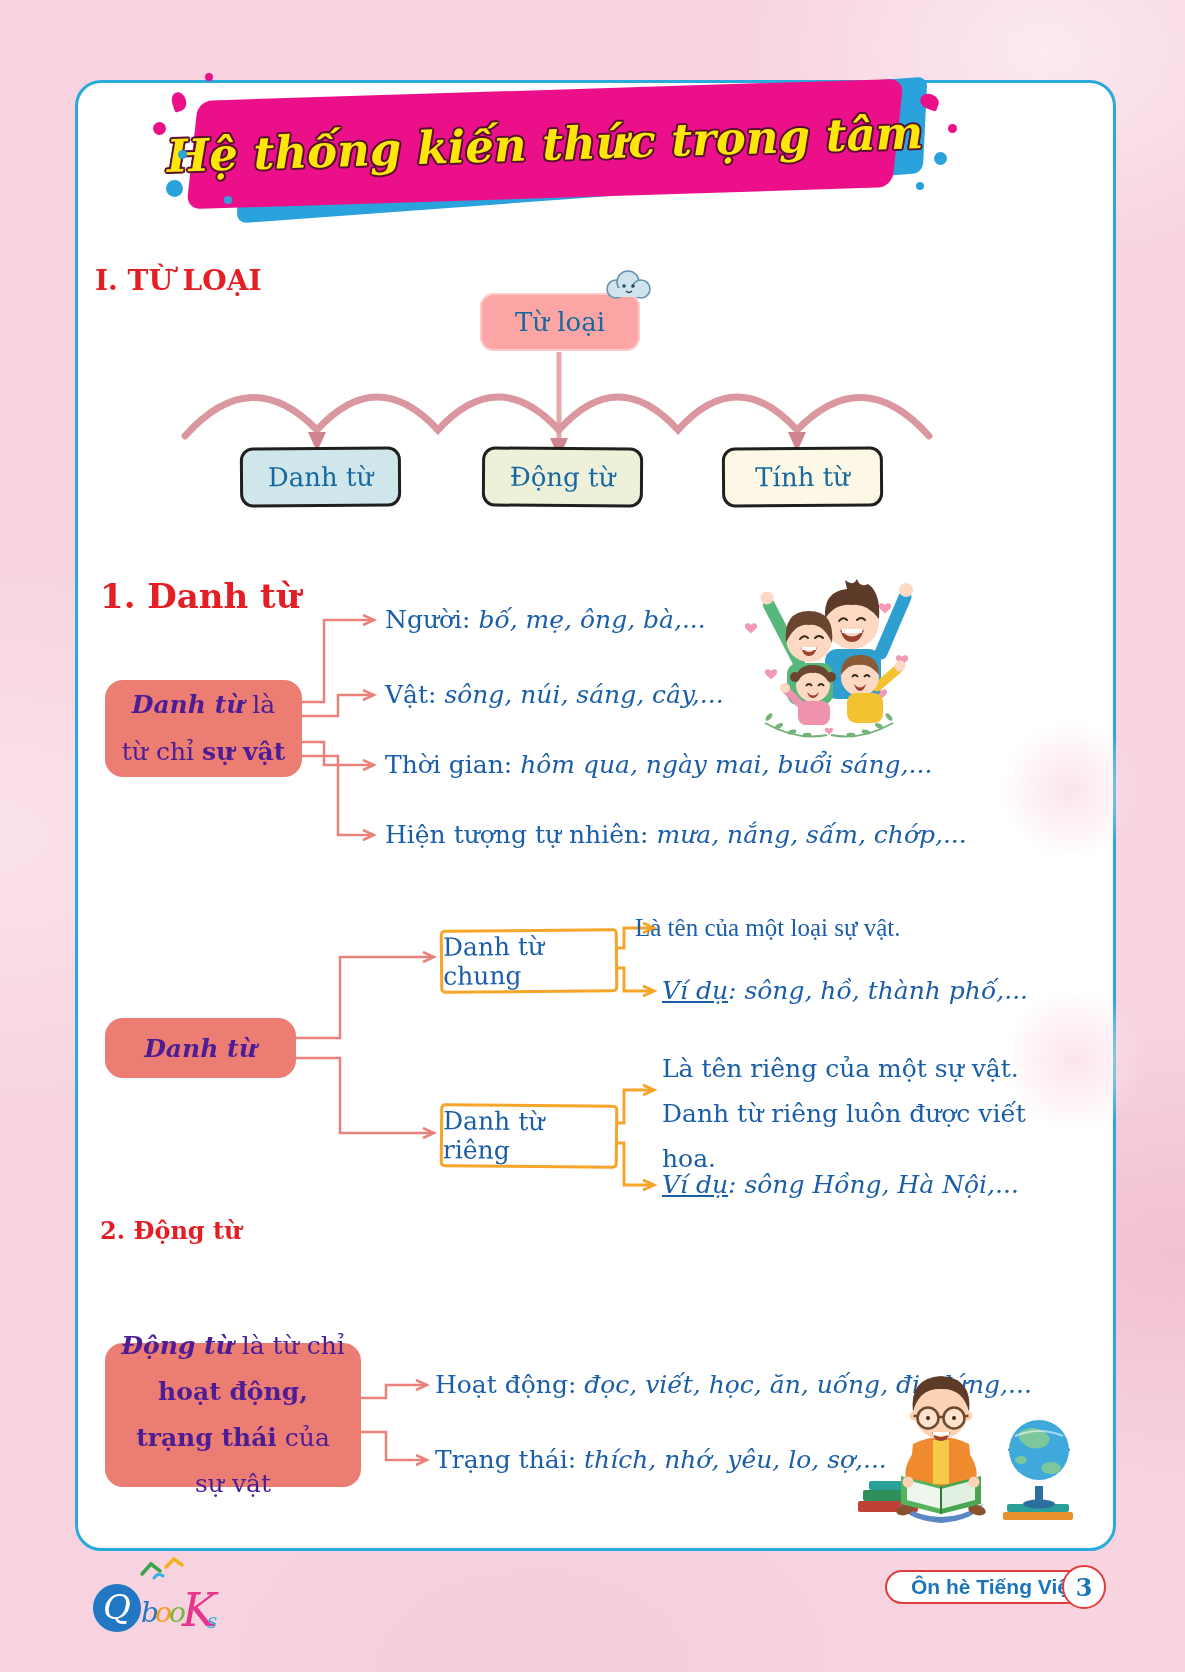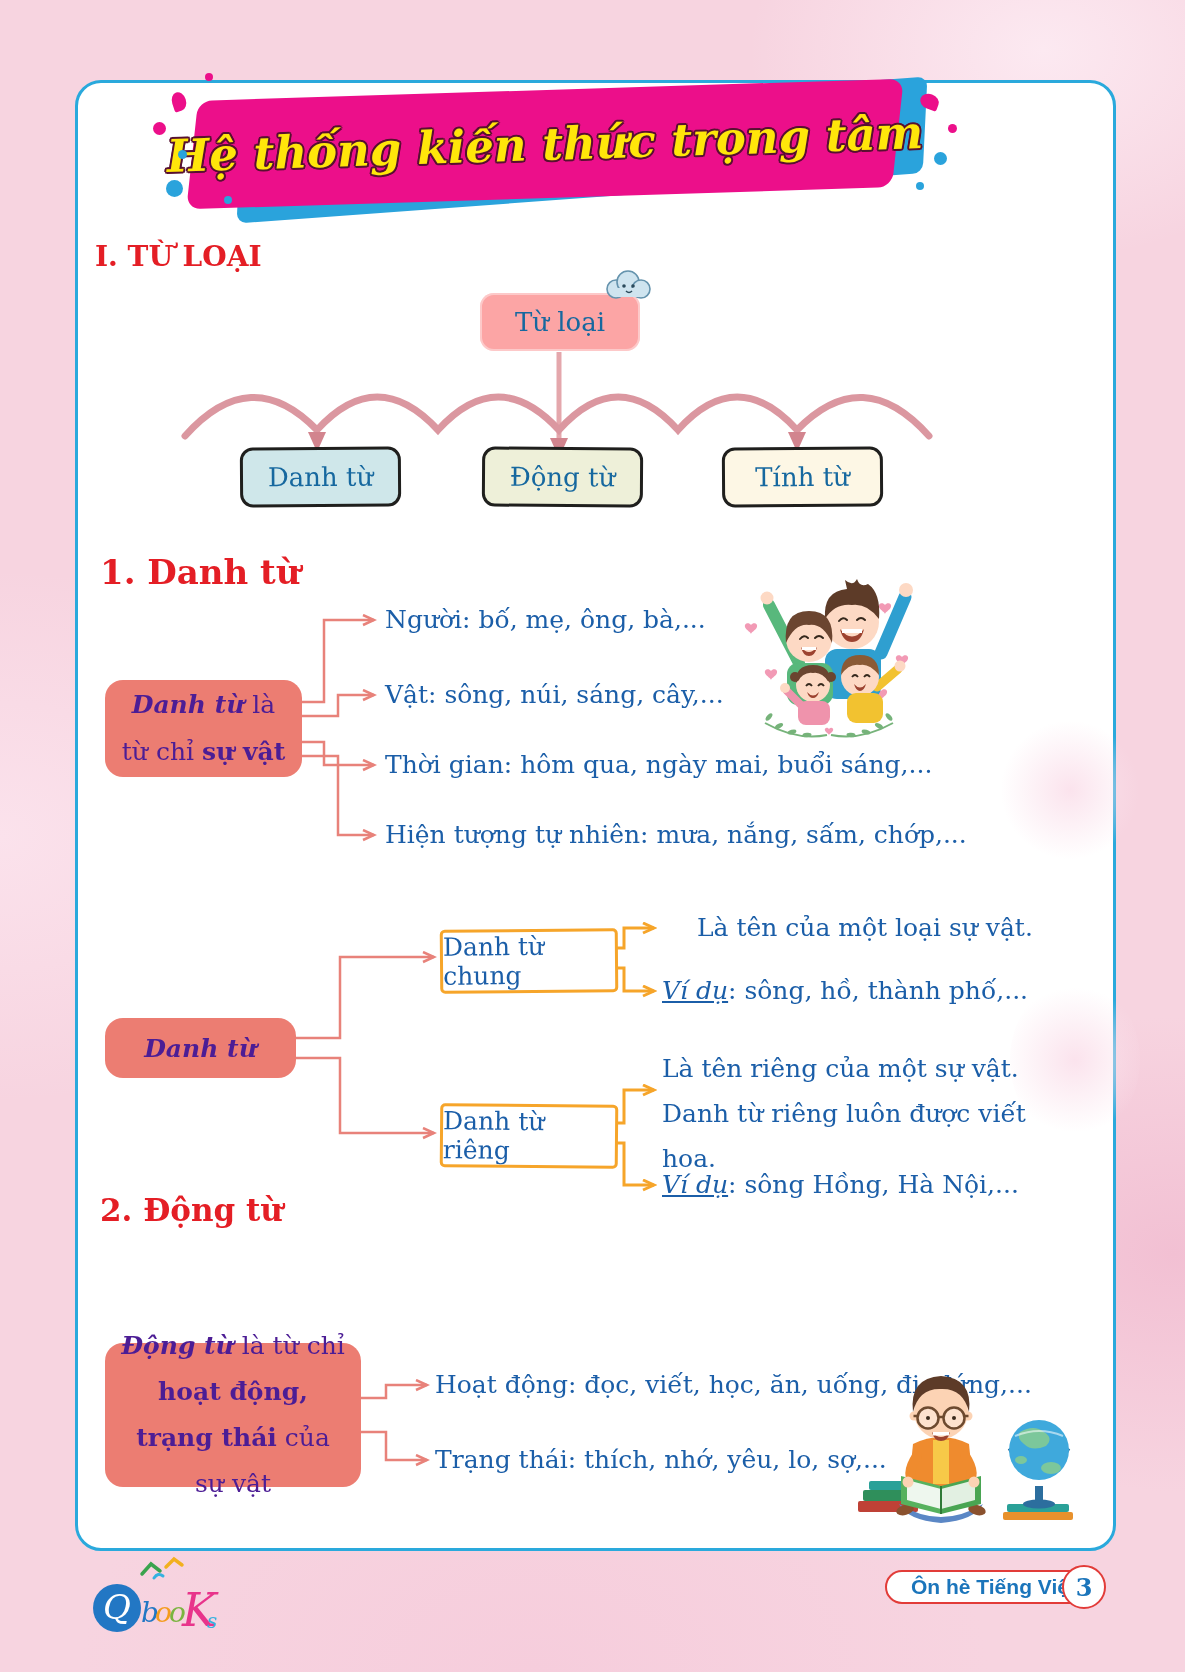--- a/index.html
+++ b/index.html
@@ -25,23 +25,23 @@
     transform:rotate(-4.2deg) skewX(-7deg);border-radius:10px;}
   .banner-pink{position:absolute;left:32px;top:4px;width:706px;height:108px;background:#ec0f8a;
     transform:rotate(-1.8deg) skewX(-8deg);border-radius:14px;}
   .banner-title{position:absolute;left:40px;top:0;width:690px;height:116px;
     display:flex;align-items:center;justify-content:center;transform:rotate(-1.8deg);
     font-size:45px;font-weight:bold;font-style:italic;color:#ffe60a;white-space:nowrap;
     text-shadow:2px 0 #571030,-2px 0 #571030,0 2px #571030,0 -2px #571030,
       1.5px 1.5px #571030,-1.5px 1.5px #571030,1.5px -1.5px #571030,-1.5px -1.5px #571030;}
   .dot{position:absolute;border-radius:50%;}
   
-  .h-red{color:#e41e25;font-weight:bold;font-size:28px;white-space:nowrap;}
+  .h-red{color:#e41e25;font-weight:bold;font-size:28px;white-space:nowrap;margin-top:24px;}
   .line{font-size:25px;color:#1b5ea8;white-space:nowrap;line-height:32px;}
-  .line .ex{}
+  .line .ex{font-style:italic;}
   .para{font-size:25px;color:#1b5ea8;line-height:45px;}
   .vidu{font-style:italic;text-decoration:underline;}
   
   .node{display:flex;align-items:center;justify-content:center;font-size:26px;color:#16689f;}
   .root-node{background:#fca5a5;border-radius:14px;box-shadow:inset 0 0 0 2px rgba(255,255,255,.4);}
   .child-node{border:3px solid #1f1f1d;border-radius:13px;}
   .cn-blue{background:#cfe7ea;transform:rotate(-.4deg);}
   .cn-green{background:#eef0d9;transform:rotate(.4deg);}
   .cn-cream{background:#fdf7e5;transform:rotate(-.4deg);}
   .concept{background:#ec7d72;color:#4c1d95;border-radius:18px;
@@ -240,38 +240,38 @@
   </g>
 </svg>
 
 <div class="abs concept" style="left:105px;top:1018px;width:191px;height:60px;">
   <span class="bi">Danh từ</span>
 </div>
 
 <div class="abs type-box" style="left:440px;top:929px;width:172px;height:58px;transform:rotate(-.5deg);">
   <span>Danh từ chung</span>
 </div>
-<div class="abs line" style="left:697px;top:912px;">
+<div class="abs line" style="left:635px;top:912px;font-family:Liberation Serif, serif;">
   <span>Là tên của một loại sự vật.</span>
 </div>
 <div class="abs line" style="left:662px;top:975px;">
   <span class="vidu ex">Ví dụ</span><span class="ex">: sông, hồ, thành phố,...</span>
 </div>
 
 <div class="abs type-box" style="left:440px;top:1104px;width:172px;height:58px;transform:rotate(.5deg);">
   <span>Danh từ riêng</span>
 </div>
 <div class="abs para" style="left:662px;top:1046px;width:420px;">
   <span>Là tên riêng của một sự vật. Danh từ riêng luôn được viết hoa.</span>
 </div>
 <div class="abs line" style="left:662px;top:1169px;">
   <span class="vidu ex">Ví dụ</span><span class="ex">: sông Hồng, Hà Nội,...</span>
 </div>
 
-<div class="abs h-red" style="left:100px;top:1192px;font-size:31px;">2. Động từ</div>
+<div class="abs h-red" style="left:100px;top:1192px;font-size:24px;">2. Động từ</div>
 
 <div class="abs concept" style="left:105px;top:1343px;width:256px;height:144px;">
   <div class="inner" style="width:228px;">
     <span class="bi">Động từ</span><span> là từ chỉ </span><span class="b">hoạt động, trạng thái</span><span> của sự vật</span>
   </div>
 </div>
 
 <div class="abs line" style="left:435px;top:1369px;">
   <span>Hoạt động:</span><span class="ex"> đọc, viết, học, ăn, uống, đi, đứng,...</span>
 </div>

